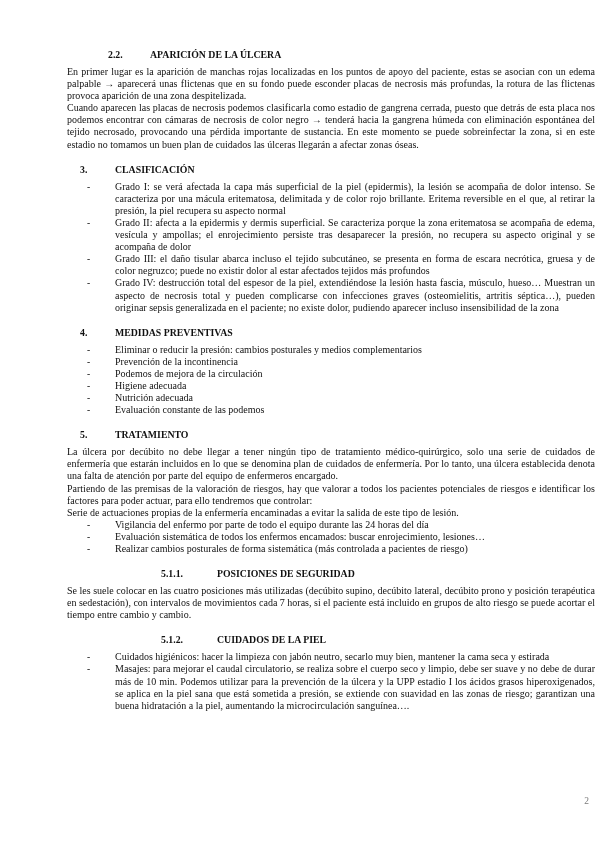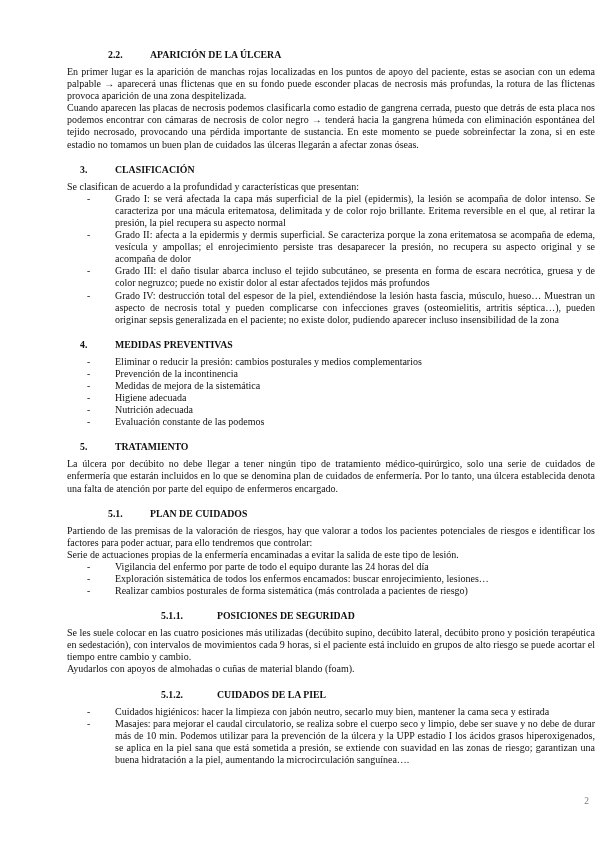--- a/index.html
+++ b/index.html
@@ -68,21 +68,20 @@
     </div>
     <p class="body-text">En primer lugar es la aparición de manchas rojas localizadas en los puntos de apoyo del paciente, estas se asocian con un edema palpable → aparecerá unas flictenas que en su fondo puede esconder placas de necrosis más profundas, la rotura de las flictenas provoca aparición de una zona despitelizada.</p>
     <p class="body-text">Cuando aparecen las placas de necrosis podemos clasificarla como estadio de gangrena cerrada, puesto que detrás de esta placa nos podemos encontrar con cámaras de necrosis de color negro → tenderá hacia la gangrena húmeda con eliminación espontánea del tejido necrosado, provocando una pérdida importante de sustancia. En este momento se puede sobreinfectar la zona, si en este estadio no tomamos un buen plan de cuidados las úlceras llegarán a afectar zonas óseas.</p>
   </section>
 
   <section>
     <div class="h lvl1">
       <span class="hnum">3.</span>
       <span class="htxt">CLASIFICACIÓN</span>
     </div>
-    <p class="body-text">Se clasifican de acuerdo a la profundidad y características que presentan:</p>
     <ul>
       <li>
           <span class="dash">-</span>
           <span class="li-text">Grado I: se verá afectada la capa más superficial de la piel (epidermis), la lesión se acompaña de dolor intenso. Se caracteriza por una mácula eritematosa, delimitada y de color rojo brillante. Eritema reversible en el que, al retirar la presión, la piel recupera su aspecto normal</span>
         </li>
       <li>
           <span class="dash">-</span>
           <span class="li-text">Grado II: afecta a la epidermis y dermis superficial. Se caracteriza porque la zona eritematosa se acompaña de edema, vesícula y ampollas; el enrojecimiento persiste tras desaparecer la presión, no recupera su aspecto original y se acompaña de dolor</span>
         </li>
       <li>
@@ -105,21 +104,21 @@
       <li>
           <span class="dash">-</span>
           <span class="li-text">Eliminar o reducir la presión: cambios posturales y medios complementarios</span>
         </li>
       <li>
           <span class="dash">-</span>
           <span class="li-text">Prevención de la incontinencia</span>
         </li>
       <li>
           <span class="dash">-</span>
-          <span class="li-text">Medidas de mejora de la sistemática</span>
+          <span class="li-text">Podemos de mejora de la circulación</span>
         </li>
       <li>
           <span class="dash">-</span>
           <span class="li-text">Higiene adecuada</span>
         </li>
       <li>
           <span class="dash">-</span>
           <span class="li-text">Nutrición adecuada</span>
         </li>
       <li>
@@ -131,49 +130,44 @@
 
   <section>
     <div class="h lvl1">
       <span class="hnum">5.</span>
       <span class="htxt">TRATAMIENTO</span>
     </div>
     <p class="body-text">La úlcera por decúbito no debe llegar a tener ningún tipo de tratamiento médico-quirúrgico, solo una serie de cuidados de enfermería que estarán incluidos en lo que se denomina plan de cuidados de enfermería. Por lo tanto, una úlcera establecida denota una falta de atención por parte del equipo de enfermeros encargado.</p>
   </section>
 
   <section>
-    <div class="h lvl2">
-      <span class="hnum">5.1.</span>
-      <span class="htxt">PLAN DE CUIDADOS</span>
-    </div>
     <p class="body-text">Partiendo de las premisas de la valoración de riesgos, hay que valorar a todos los pacientes potenciales de riesgos e identificar los factores para poder actuar, para ello tendremos que controlar:</p>
     <p class="body-text">Serie de actuaciones propias de la enfermería encaminadas a evitar la salida de este tipo de lesión.</p>
     <ul>
       <li>
           <span class="dash">-</span>
           <span class="li-text">Vigilancia del enfermo por parte de todo el equipo durante las 24 horas del día</span>
         </li>
       <li>
           <span class="dash">-</span>
-          <span class="li-text">Exploración sistemática de todos los enfermos encamados: buscar enrojecimiento, lesiones…</span>
+          <span class="li-text">Evaluación sistemática de todos los enfermos encamados: buscar enrojecimiento, lesiones…</span>
         </li>
       <li>
           <span class="dash">-</span>
           <span class="li-text">Realizar cambios posturales de forma sistemática (más controlada a pacientes de riesgo)</span>
         </li>
     </ul>
   </section>
 
   <section>
     <div class="h lvl3">
       <span class="hnum">5.1.1.</span>
       <span class="htxt">POSICIONES DE SEGURIDAD</span>
     </div>
-    <p class="body-text">Se les suele colocar en las cuatro posiciones más utilizadas (decúbito supino, decúbito lateral, decúbito prono y posición terapéutica en sedestación), con intervalos de movimientos cada 9 horas, si el paciente está incluido en grupos de alto riesgo se puede acortar el tiempo entre cambio y cambio.</p>
-    <p class="body-text">Ayudarlos con apoyos de almohadas o cuñas de material blando (foam).</p>
+    <p class="body-text">Se les suele colocar en las cuatro posiciones más utilizadas (decúbito supino, decúbito lateral, decúbito prono y posición terapéutica en sedestación), con intervalos de movimientos cada 7 horas, si el paciente está incluido en grupos de alto riesgo se puede acortar el tiempo entre cambio y cambio.</p>
   </section>
 
   <section>
     <div class="h lvl3">
       <span class="hnum">5.1.2.</span>
       <span class="htxt">CUIDADOS DE LA PIEL</span>
     </div>
     <ul>
       <li>
           <span class="dash">-</span>

